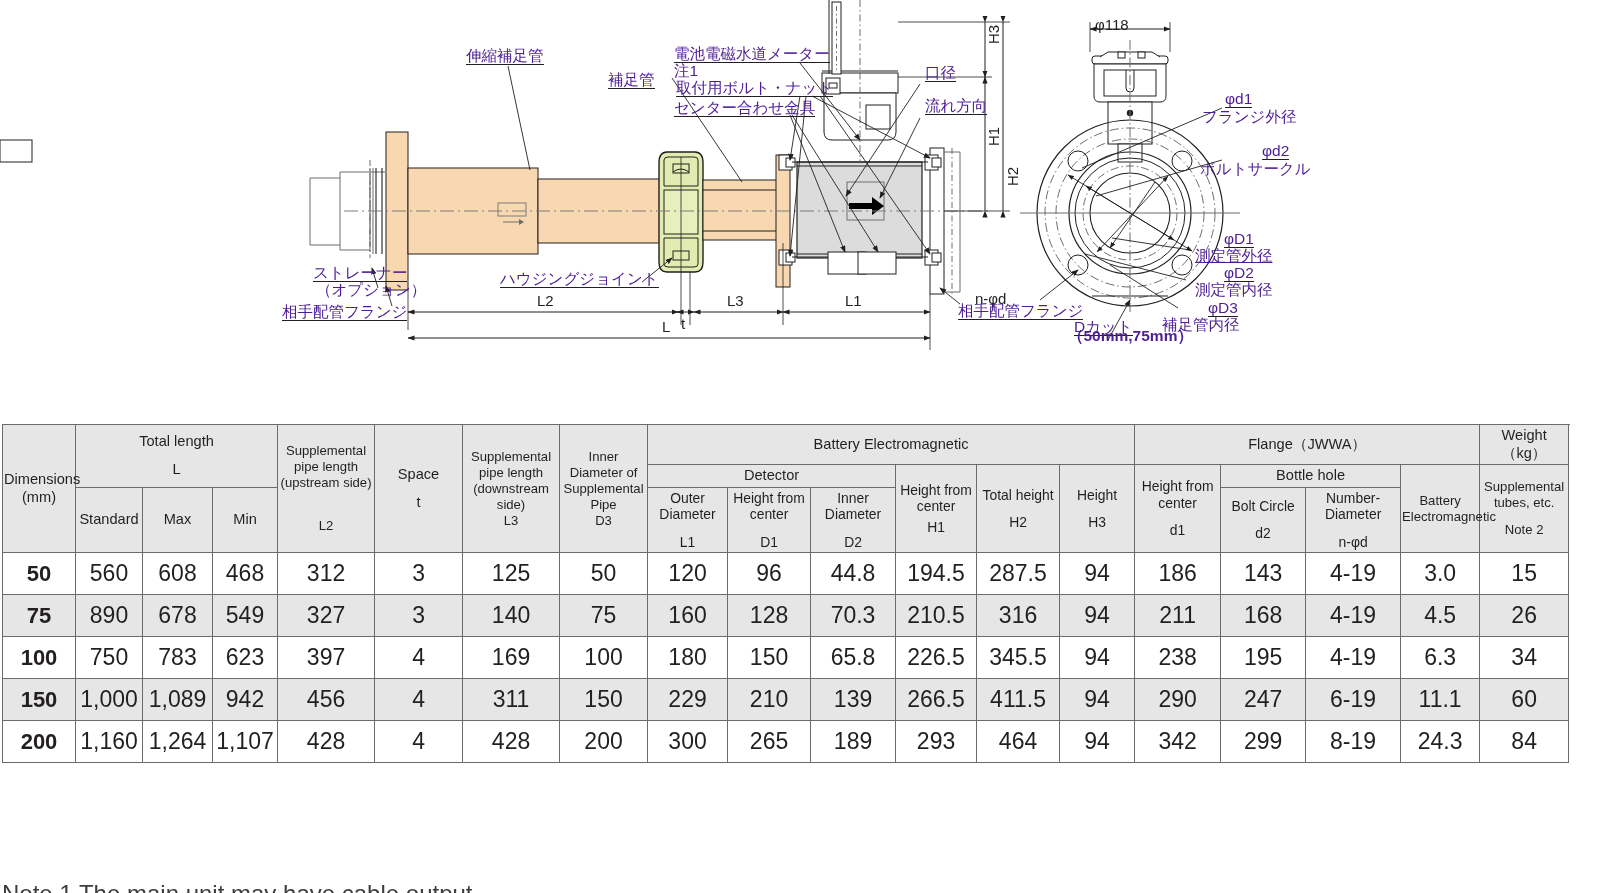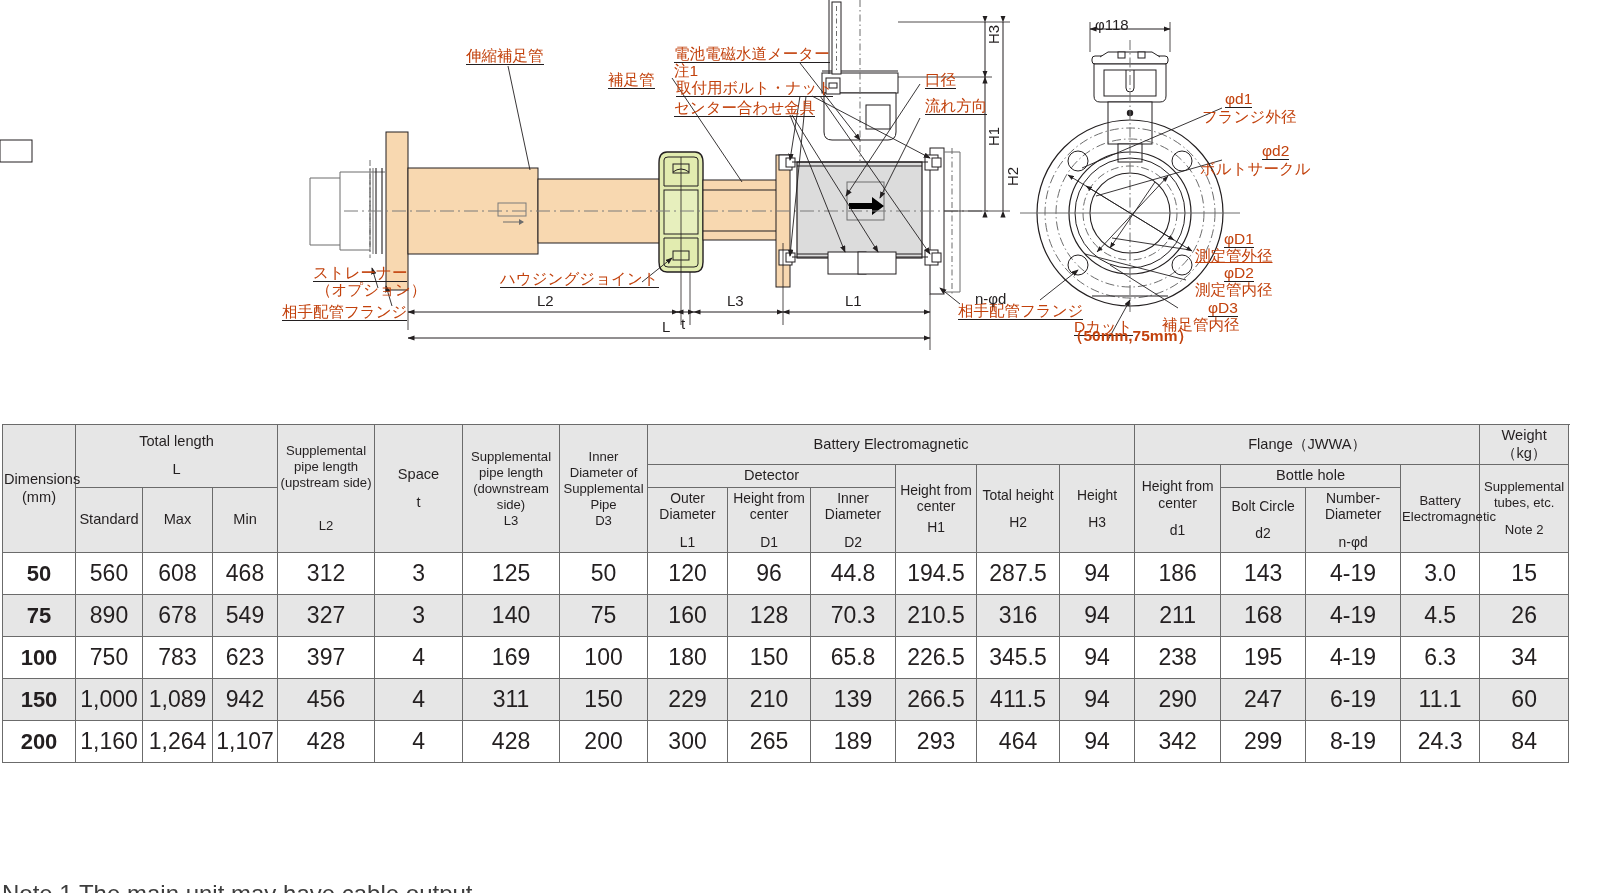--- a/index.html
+++ b/index.html
@@ -26,21 +26,21 @@
     position: absolute;
     left: 0; top: 0;
     width: 1600px; height: 412px;
   }
   #diagram-svg { position: absolute; left: 0; top: 0; }
 
   .dlabel {
     position: absolute;
     font-size: 15.5px;
     line-height: 17px;
-    color: #c2410c;
+    color: #4c1d95;
     white-space: pre;
     letter-spacing: 0px;
   }
   .dlabel.u { border-bottom: 1px solid #231f20; }
 
   .dimtxt {
     position: absolute;
     font-size: 15px;
     color: #231f20;
     white-space: pre;
@@ -351,21 +351,21 @@
 
     <div class="dlabel u" style="left:466px; top:47px;">伸縮補足管</div>
 
     <div class="dlabel u" style="left:608px; top:71px;">補足管</div>
 
     <div class="dlabel u" style="left:674px; top:45px;">電池電磁水道メーター</div>
     <div class="dlabel" style="left:674px; top:62px;">注1</div>
     <div class="dlabel u" style="left:676px; top:79px;">取付用ボルト・ナット</div>
     <div class="dlabel u" style="left:674px; top:99px;">センター合わせ金具</div>
 
-    <div class="dlabel u" style="left:925px; top:71px;">口径</div>
+    <div class="dlabel u" style="left:925px; top:64px;">口径</div>
     <div class="dlabel u" style="left:925px; top:97px;">流れ方向</div>
 
     <div class="dlabel u" style="left:313px; top:264px;">ストレーナー</div>
     <div class="dlabel" style="left:316px; top:281px;">（オプション）</div>
     <div class="dlabel u" style="left:282px; top:303px;">相手配管フランジ</div>
 
     <div class="dlabel u" style="left:500px; top:270px;">ハウジングジョイント</div>
 
     <div class="dlabel u" style="left:958px; top:302px;">相手配管フランジ</div>
 

